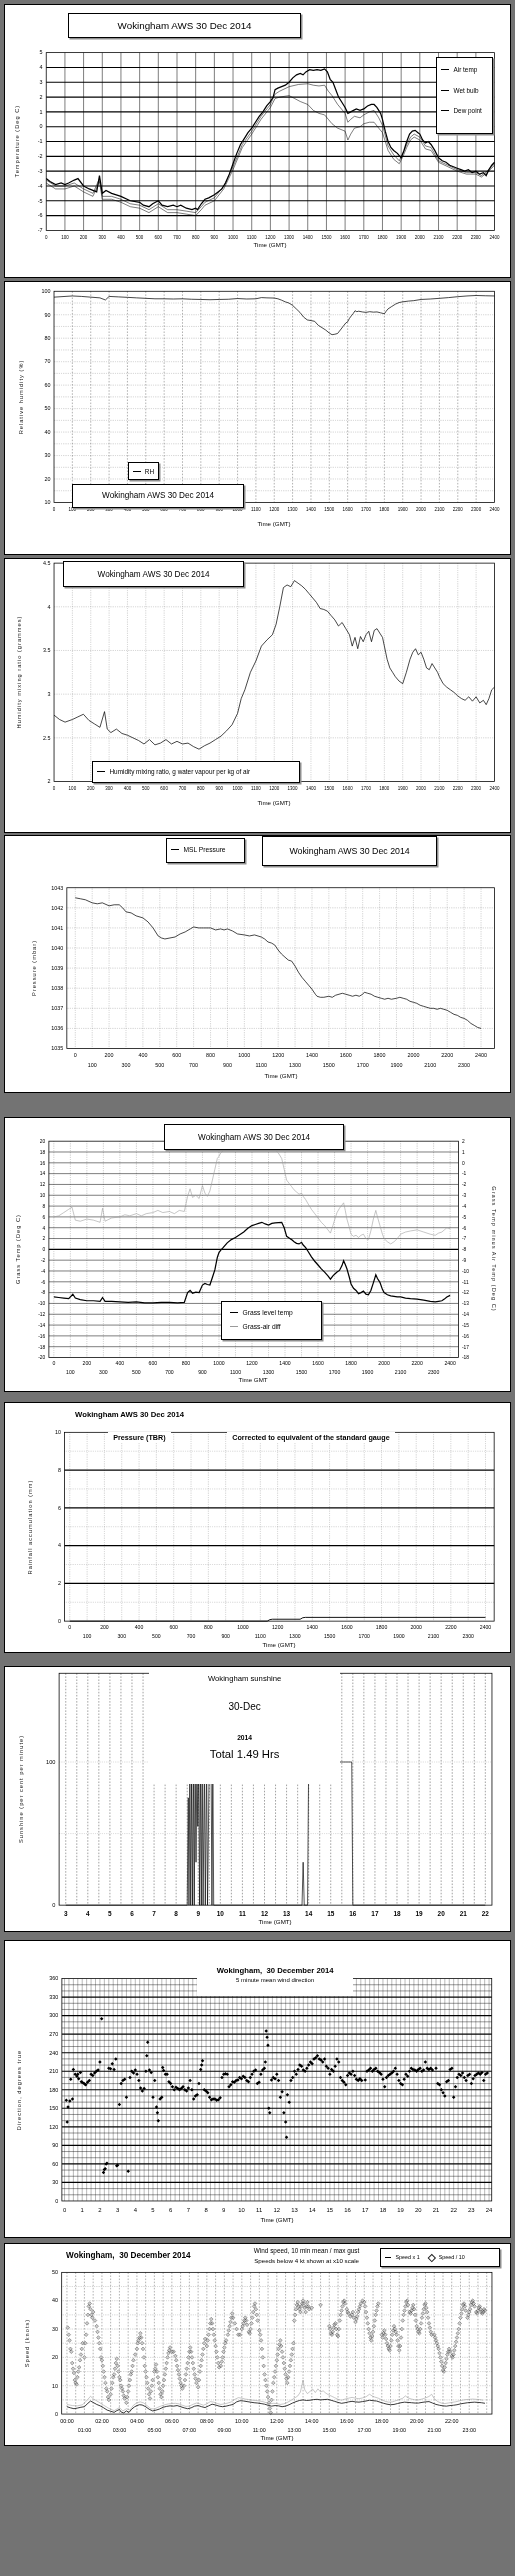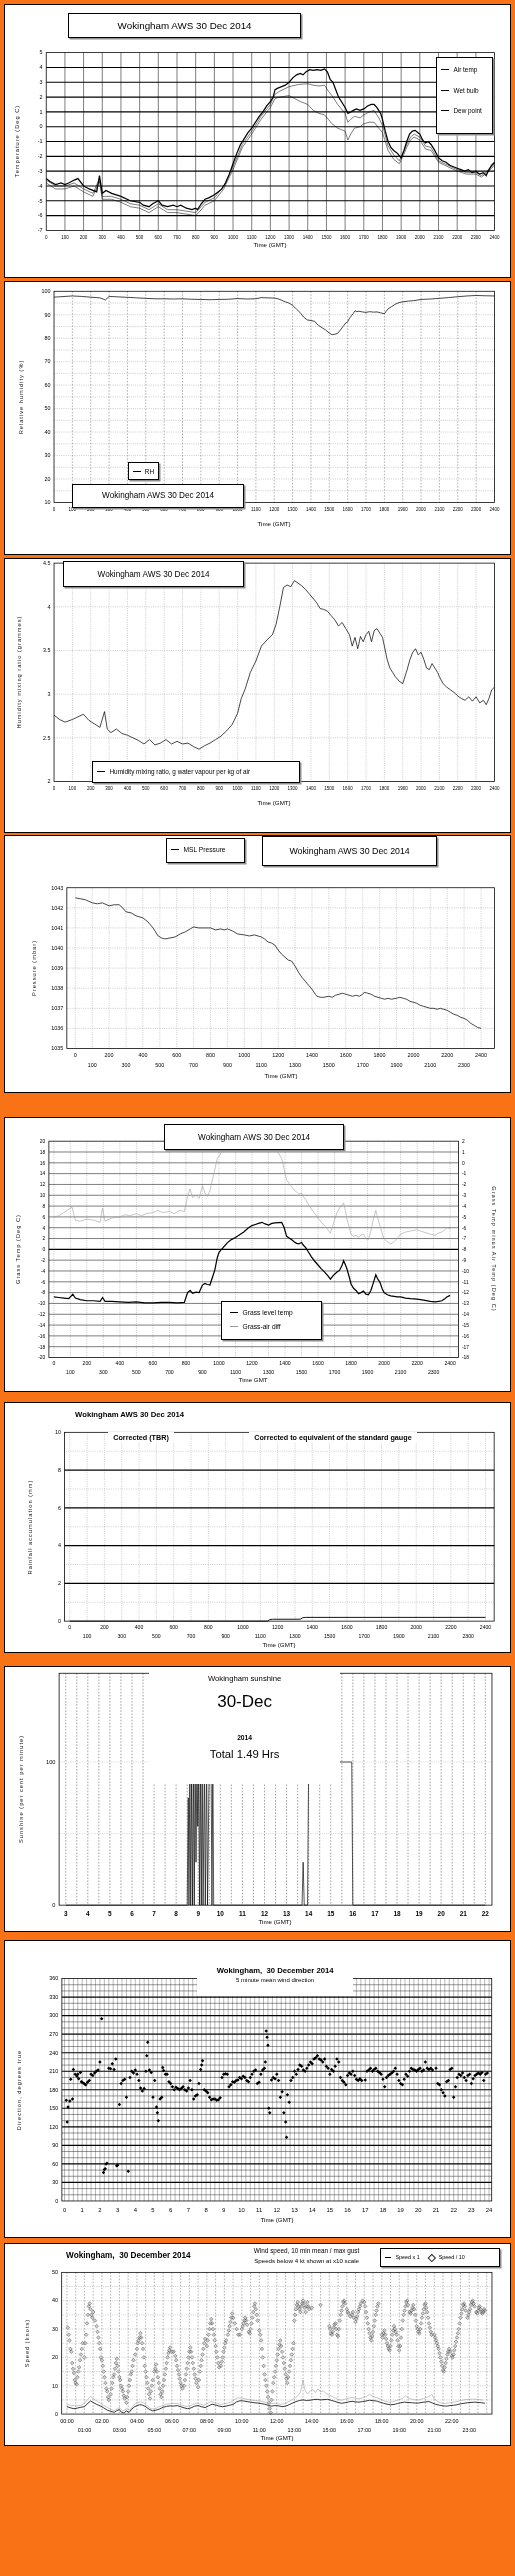--- a/index.html
+++ b/index.html
@@ -1,16 +1,16 @@
 <!DOCTYPE html>
 <html style="font-size:8.2px"><head>
 <meta charset="utf-8">
 <style>
   html,body{margin:0;padding:0;background:#fff;}
-  #page{position:relative;width:515px;height:2576px;background:#f97316;font-family:"Liberation Sans",sans-serif;color:#000;}
+  #page{position:relative;width:515px;height:2576px;background:#737373;font-family:"Liberation Sans",sans-serif;color:#000;}
   .panel{position:absolute;left:4.1px;width:505px;border:0.5px solid #000;background:#fff;}
   .panel svg{position:absolute;left:0;top:0;}
   .tbox{position:absolute;background:#fff;border:0.8px solid #000;box-shadow:1.5px 1.5px 0 #8f8f8f;display:flex;align-items:center;justify-content:center;text-align:center;}
   .lbox{position:absolute;background:#fff;border:0.8px solid #000;box-shadow:1.5px 1.5px 0 #8f8f8f;padding:2.1px 4.1px;box-sizing:border-box;}
   .wbox{position:absolute;background:#fff;text-align:center;}
   .lg-row{display:flex;align-items:center;gap:4.1px;white-space:nowrap;}
   .lg-line{display:inline-block;width:8.2px;border-top:0.5px solid #000;}
   .lg-line.thick{border-top-width:1.5px;}
   .lg-line.gray{border-top-color:#9a9a9a;}
   .lg-diamond{display:inline-block;width:3.6px;height:3.6px;border:0.5px solid #222;background:#d8d8d8;transform:rotate(45deg);}
@@ -578,23 +578,23 @@
         <text x="798.4879032258065" y="439" text-anchor="middle" font-size="10" font-family="Liberation Sans, sans-serif">2000</text>
         <text x="832.1572580645161" y="457" text-anchor="middle" font-size="10" font-family="Liberation Sans, sans-serif">2100</text>
         <text x="865.8266129032257" y="439" text-anchor="middle" font-size="10" font-family="Liberation Sans, sans-serif">2200</text>
         <text x="899.4959677419355" y="457" text-anchor="middle" font-size="10" font-family="Liberation Sans, sans-serif">2300</text>
         <text x="933.1653225806451" y="439" text-anchor="middle" font-size="10" font-family="Liberation Sans, sans-serif">2400</text>
       </svg>
     <div class="wbox" style="left:70px;top:7.2px;font-size:7.7px;font-weight:bold;">
       <span class="ttl">Wokingham AWS 30 Dec 2014</span>
     </div>
     <div class="wbox" style="left:103px;top:29px;padding:1px 5.2px;font-size:7.2px;font-weight:bold;">
-      <span class="ttl">Corrected (TBR)</span>
-    </div>
-    <div class="wbox" style="left:244px;top:29px;padding:1px 5.2px;font-size:7.2px;font-weight:bold;">
+      <span class="ttl">Pressure (TBR)</span>
+    </div>
+    <div class="wbox" style="left:222px;top:29px;padding:1px 5.2px;font-size:7.2px;font-weight:bold;">
       <span class="ttl">Corrected to equivalent of the standard gauge</span>
     </div>
     <div class="ylab" style="left:25px;top:124px;">Rainfall accumulation (mm)</div>
     <div class="xlab" style="left:274px;top:238px;">Time (GMT)</div>
   </div>
 
   <div class="panel" style="top:1666px;height:264px;">
     <svg id="svg-sunshine" width="505" height="264" viewBox="0 0 980 512">
         <line x1="117.9" x2="117.9" y1="12" y2="462" stroke="#333" stroke-width="0.9" stroke-dasharray="3,3"></line>
         <line x1="139.3" x2="139.3" y1="12" y2="462" stroke="#333" stroke-width="0.9" stroke-dasharray="3,3"></line>
@@ -657,21 +657,21 @@
         <text x="675" y="484" text-anchor="middle" font-size="12.5" font-family="Liberation Sans, sans-serif" font-weight="bold">16</text>
         <text x="717.8571428571429" y="484" text-anchor="middle" font-size="12.5" font-family="Liberation Sans, sans-serif" font-weight="bold">17</text>
         <text x="760.7142857142858" y="484" text-anchor="middle" font-size="12.5" font-family="Liberation Sans, sans-serif" font-weight="bold">18</text>
         <text x="803.5714285714286" y="484" text-anchor="middle" font-size="12.5" font-family="Liberation Sans, sans-serif" font-weight="bold">19</text>
         <text x="846.4285714285713" y="484" text-anchor="middle" font-size="12.5" font-family="Liberation Sans, sans-serif" font-weight="bold">20</text>
         <text x="889.2857142857142" y="484" text-anchor="middle" font-size="12.5" font-family="Liberation Sans, sans-serif" font-weight="bold">21</text>
         <text x="932.1428571428571" y="484" text-anchor="middle" font-size="12.5" font-family="Liberation Sans, sans-serif" font-weight="bold">22</text>
       </svg>
     <div class="wbox" style="left:144px;top:1px;width:191px;height:116px;">
       <div style="margin-top:6.2px;font-size:7.7px;">Wokingham sunshine</div>
-      <div style="margin-top:9px;font-size:17px;">30-Dec</div>
+      <div style="margin-top:18px;font-size:10px;">30-Dec</div>
       <div style="margin-top:21.6px;font-size:6.7px;font-weight:bold;">2014</div>
       <div style="margin-top:7.2px;font-size:11.3px;">Total 1.49 Hrs</div>
     </div>
     <div class="ylab" style="left:15.5px;top:122px;">Sunshine (per cent per minute)</div>
     <div class="xlab" style="left:270px;top:251px;">Time (GMT)</div>
   </div>
 
   <div class="panel" style="top:1940px;height:296px;">
     <svg id="svg-winddir" width="505" height="296" viewBox="0 0 980 575">
         <line x1="115.2" x2="115.2" y1="73" y2="505" stroke="#000" stroke-width="0.55"></line>

